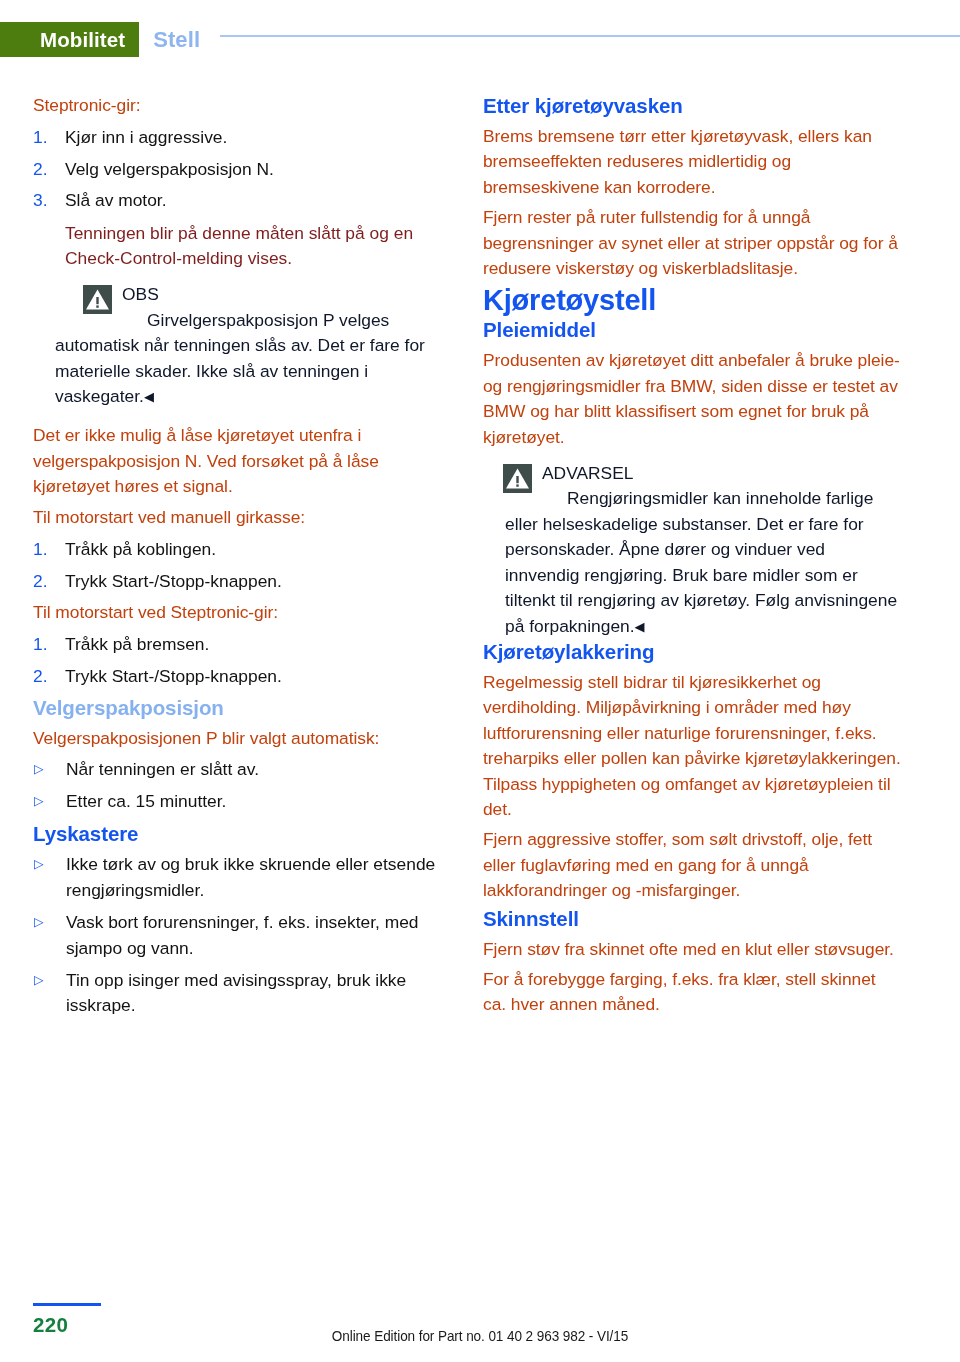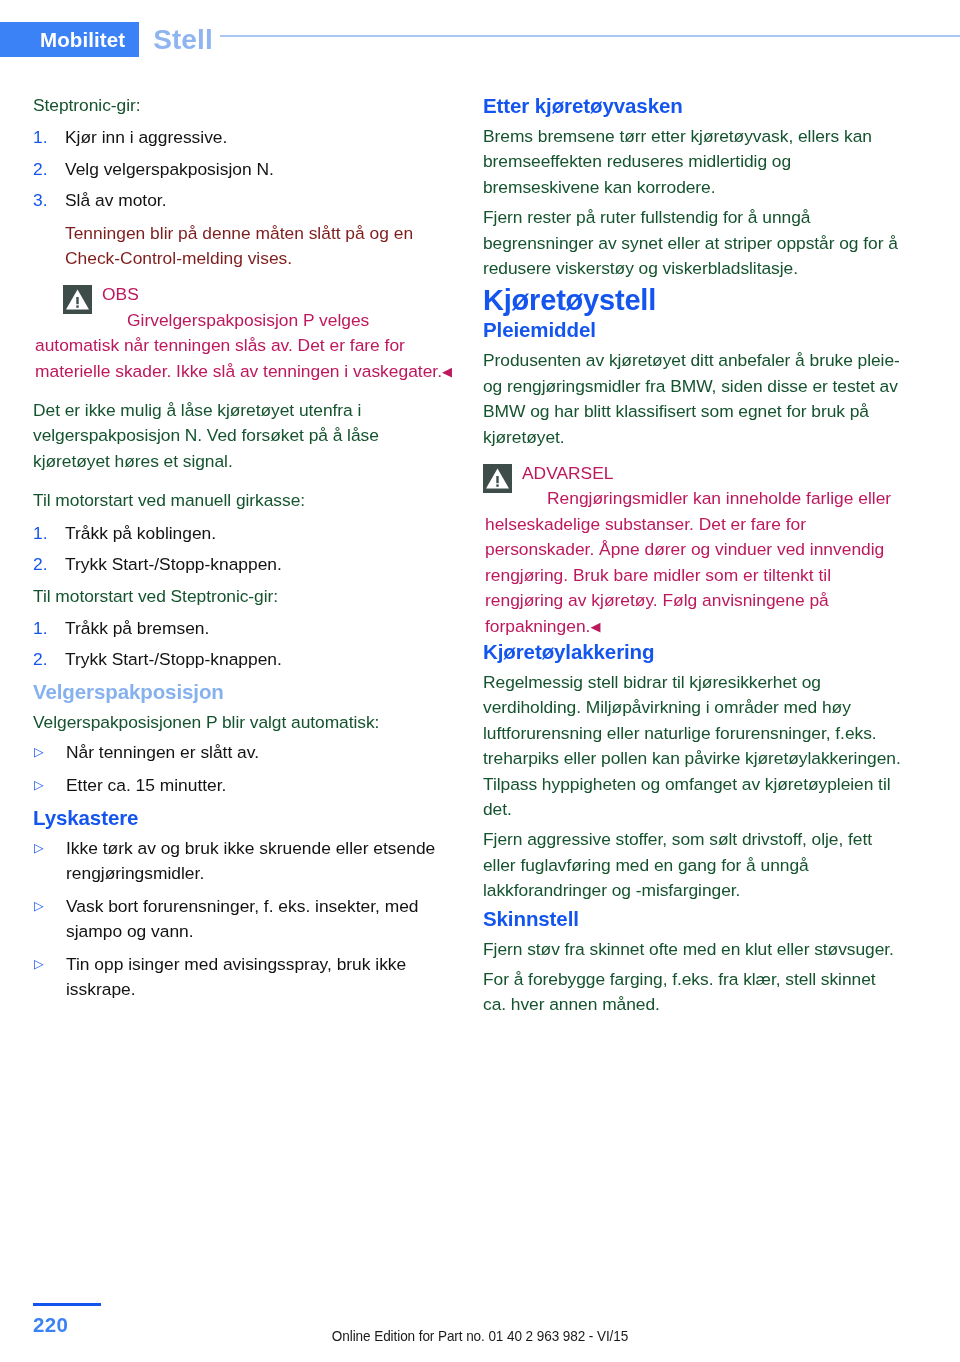--- a/index.html
+++ b/index.html
@@ -26,33 +26,33 @@
   }
   .tabstrip {
     position: absolute;
     left: 0;
     top: 0;
     display: flex;
     align-items: stretch;
     height: 35px;
   }
   .tab-active {
-    background: #3b82f6;
+    background: #4d7c0f;
     color: #ffffff;
     font-weight: bold;
     font-size: 20.5px;
     padding: 4px 14px 4px 40px;
     display: flex;
     align-items: center;
     letter-spacing: 0.1px;
   }
   .tab-inactive {
     color: #8fb5f0;
     font-weight: bold;
-    font-size: 28px;
+    font-size: 22px;
     padding: 4px 14px;
     display: flex;
     align-items: center;
     letter-spacing: 0.1px;
   }
   .header-rule {
     position: absolute;
     left: 220px;
     top: 35px;
     width: 740px;
@@ -67,21 +67,21 @@
     width: 420px;
   }
   .col-left { left: 33px; }
   .col-right { left: 483px; }
 
   
   p, .para {
     margin: 0 0 2px 0;
     font-size: 17.4px;
     line-height: 25.4px;
-    color: #14532d;
+    color: #c2410c;
     letter-spacing: -0.05px;
   }
   .para + .para { margin-top: 5px; }
 
   h1.h-main {
     font-size: 29px;
     font-weight: bold;
     color: #1355ee;
     margin: 0;
     line-height: 34px;
@@ -161,21 +161,22 @@
     line-height: 25.4px;
     padding-left: 1px;
   }
   .blist .btext { flex: 1 1 auto; }
 
   
   .warnwrap {
     margin-top: 11px;
     font-size: 17.4px;
     line-height: 25.4px;
-    color: #be185d;
+    color: #0f172a;
+    margin-left: 20px;
   }
   .warn-icon {
     float: left;
     width: 29px;
     height: 29px;
     background: #3f4d4a;
     margin: 3px 10px 1px 30px;
     position: relative;
   }
   .warn-icon svg { display: block; }
@@ -199,21 +200,21 @@
     width: 68px;
     height: 3px;
     background: #1355ee;
   }
   .page-num {
     position: absolute;
     left: 33px;
     top: 1313px;
     font-size: 20.5px;
     font-weight: bold;
-    color: #3b82f6;
+    color: #15803d;
     letter-spacing: 0.3px;
   }
   .edition {
     position: absolute;
     left: 0;
     top: 1328px;
     width: 960px;
     text-align: center;
     font-size: 14.6px;
     color: #1a1a1a;
@@ -269,21 +270,21 @@
         <rect x="13.3" y="12" width="2.4" height="7.2" fill="#3f4d4a"></rect>
         <rect x="13.3" y="20.4" width="2.4" height="2.4" fill="#3f4d4a"></rect>
       </svg>
     </div>
     <div class="warn-title">OBS</div>
     <div class="warn-body"><span class="indent"></span><span>Girvelgerspakposisjon P velges automatisk når tenningen slås av. Det er fare for materielle skader. Ikke slå av tenningen i vaskegater.</span><span class="arrow-end">◀</span></div>
   </div>
 
   <div class="para sp-after-h1">Det er ikke mulig å låse kjøretøyet utenfra i velgerspakposisjon N. Ved forsøket på å låse kjøretøyet høres et signal.</div>
 
-  <div class="para" style="margin-top:14px">Til motorstart ved manuell girkasse:</div>
+  <div class="para" style="margin-top:5px">Til motorstart ved manuell girkasse:</div>
 
   <ul class="olist">
     <li>
       <span class="num">1.</span>
       <span class="otext">Tråkk på koblingen.</span>
     </li>
     <li>
       <span class="num">2.</span>
       <span class="otext">Trykk Start-/Stopp-knappen.</span>
     </li>

